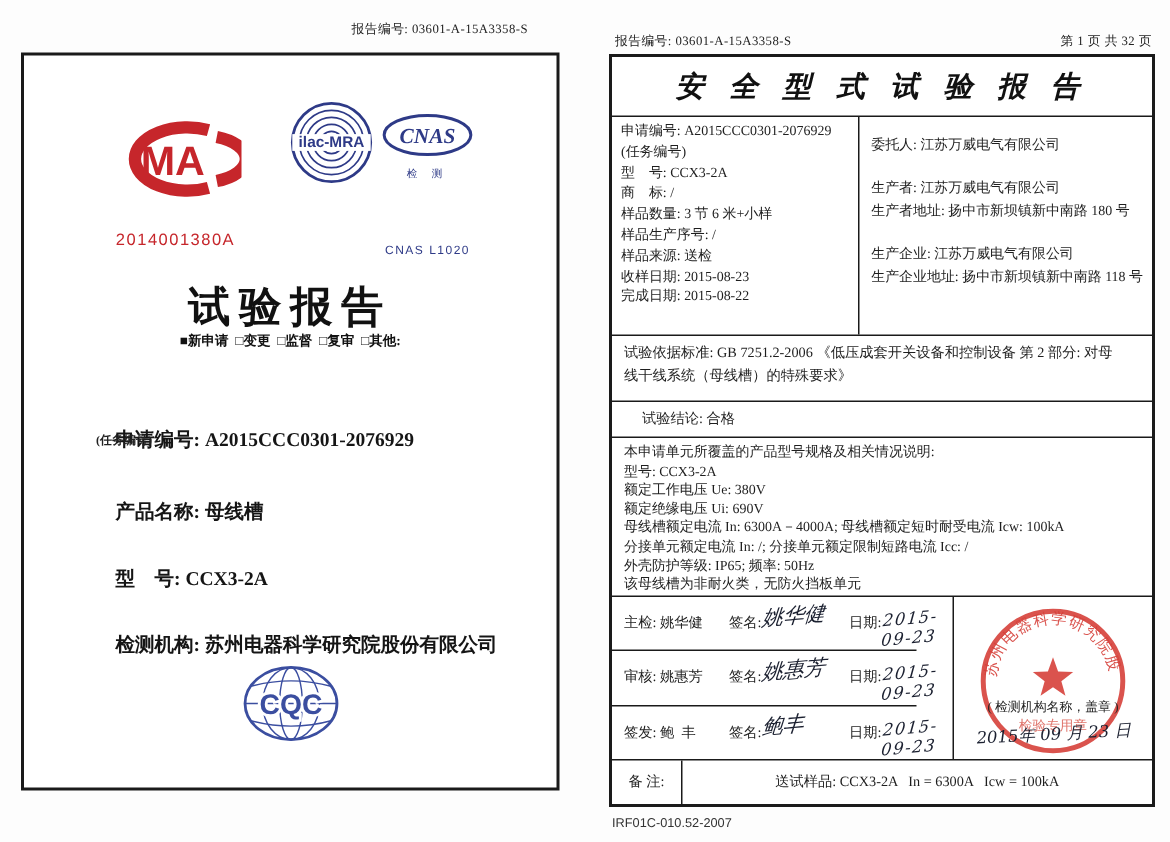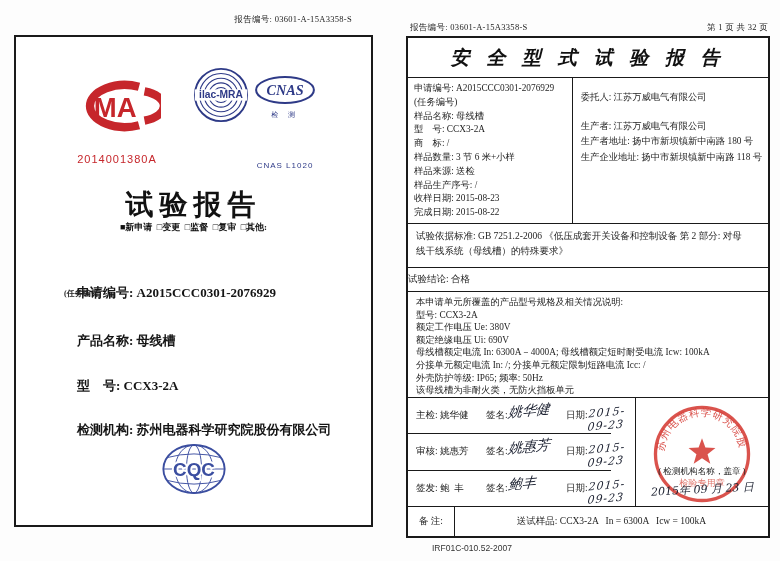--- a/index.html
+++ b/index.html
@@ -40,21 +40,21 @@
     align-items:center; justify-content:center; font-size:19px; font-weight:bold;
     letter-spacing:6px; color:#111;font-style:italic; }
   .rp-info { height:146px; border-bottom:1.5px solid #1a1a1a; display:flex; }
   .rp-info-left { width:167px; border-right:1.2px solid #1a1a1a; padding:4px 6px; }
   .rp-info-left p { font-size:9.3px; line-height:13.8px; white-space:pre; }
   .rp-info-right { flex:1; padding:12px 6px 0 8px; }
   .rp-info-right p { font-size:9.3px; line-height:15.5px; white-space:pre; }
   .rp-info-right p.gap { margin-top:13px; }
   .rp-standard { height:44px; border-bottom:1.5px solid #1a1a1a; padding:5px 8px;
     font-size:9.5px; line-height:15px; }
-  .rp-conclusion { height:24px; border-bottom:1.5px solid #1a1a1a; padding:5px 0;
+  .rp-conclusion { height:24px; border-bottom:1.5px solid #1a1a1a; padding:5px 20px;
     font-size:9.5px; }
   .rp-spec { height:106px; border-bottom:1.5px solid #1a1a1a; padding:4px 8px; }
   .rp-spec p { font-size:9.3px; line-height:12.6px; white-space:pre; }
   .rp-sign { height:109px; border-bottom:1.5px solid #1a1a1a; display:flex;gap:24px; }
   .rp-sign-left { flex:1; display:flex; flex-direction:column; }
   .sig-row { flex:1; border-bottom:1.2px solid #1a1a1a; position:relative;
     display:flex; align-items:center; font-size:9.5px; }
   .sig-row:last-child { border-bottom:none; }
   .sig-role { position:absolute; left:8px; white-space:pre; }
   .sig-label { position:absolute; left:78px; white-space:pre; }
@@ -153,33 +153,33 @@
 <div class="hdr" style="left:618px; top:22px; width:150px; text-align:right;">第 1 页 共 32 页</div>
 
 <div class="page-right">
 
   <div class="rp-title">安 全 型 式 试 验 报 告</div>
 
   <div class="rp-info">
     <div class="rp-info-left">
       <p>申请编号: A2015CCC0301-2076929</p>
       <p>(任务编号)</p>
-      <p>样品名称: 母线槽</p>
       <p>型    号: CCX3-2A</p>
       <p>商    标: /</p>
       <p>样品数量: 3 节 6 米+小样</p>
+      <p>样品生产序号: /</p>
       <p>样品来源: 送检</p>
-      <p>样品生产序号: /</p>
       <p>收样日期: 2015-08-23</p>
       <p>完成日期: 2015-08-22</p>
     </div>
     <div class="rp-info-right">
       <p>委托人: 江苏万威电气有限公司</p>
       <p class="gap">生产者: 江苏万威电气有限公司</p>
       <p>生产者地址: 扬中市新坝镇新中南路 180 号</p>
+      <p class="gap">生产企业: 江苏万威电气有限公司</p>
       <p>生产企业地址: 扬中市新坝镇新中南路 118 号</p>
     </div>
   </div>
 
   <div class="rp-standard">
     <div>试验依据标准: GB 7251.2-2006 《低压成套开关设备和控制设备 第 2 部分: 对母</div>
     <div>线干线系统（母线槽）的特殊要求》</div>
   </div>
 
   <div class="rp-conclusion">试验结论: 合格</div>
@@ -238,14 +238,14 @@
       </div>
     </div>
   </div>
 
   <div class="rp-remark">
     <div class="remark-label">备 注:</div>
     <div class="remark-value">送试样品: CCX3-2A   In = 6300A   Icw = 100kA</div>
   </div>
 </div>
 
-<div class="footer" style="left:432px; top:543px;">IRF01C-010.52-2007</div>
+<div class="footer" style="left:408px; top:543px;">IRF01C-010.52-2007</div>
 <div class="footer" style="left:620px; top:561px; width:150px; text-align:right;text-decoration:underline;">2011-5-24</div>
 
 </body></html>

